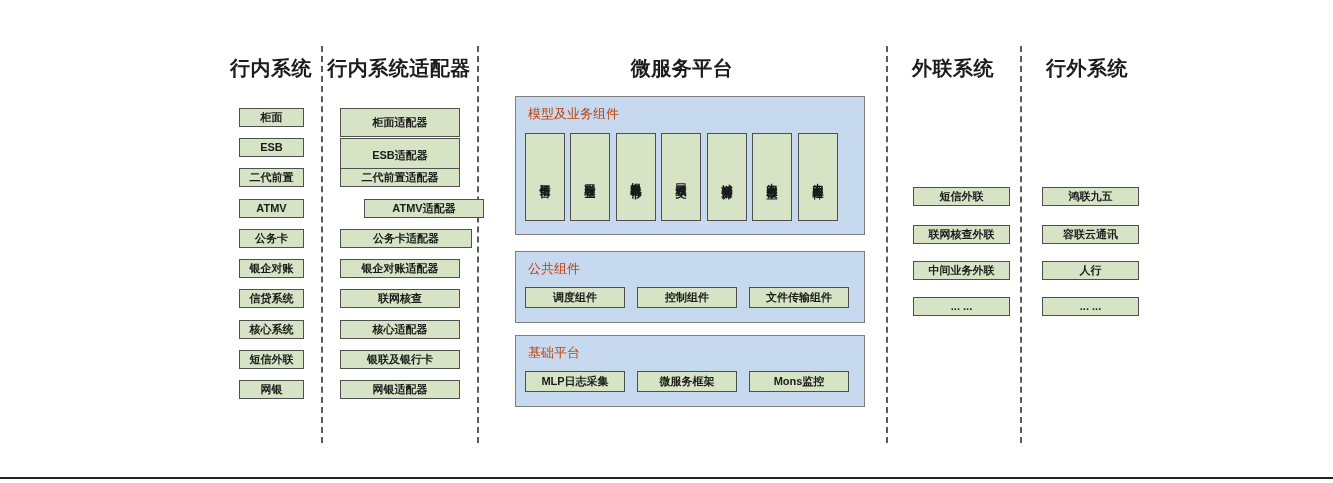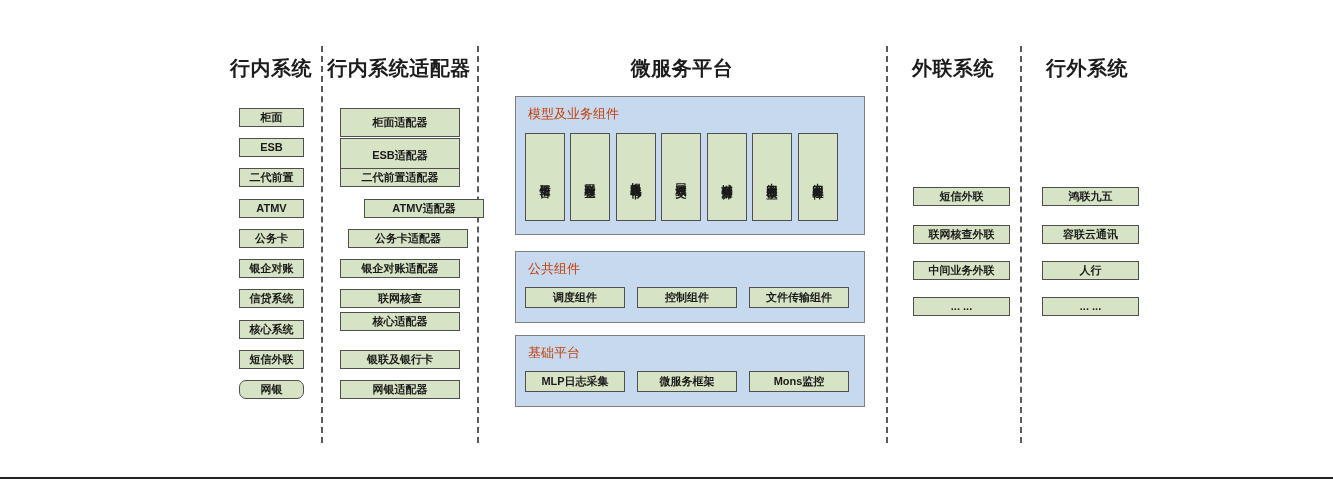--- a/index.html
+++ b/index.html
@@ -108,30 +108,30 @@
 
   <div class="gbox" style="left:239px; top:108px; width:65px; height:19px;">柜面</div>
   <div class="gbox" style="left:239px; top:138px; width:65px; height:19px;">ESB</div>
   <div class="gbox" style="left:239px; top:168px; width:65px; height:19px;">二代前置</div>
   <div class="gbox" style="left:239px; top:199px; width:65px; height:19px;">ATMV</div>
   <div class="gbox" style="left:239px; top:229px; width:65px; height:19px;">公务卡</div>
   <div class="gbox" style="left:239px; top:259px; width:65px; height:19px;">银企对账</div>
   <div class="gbox" style="left:239px; top:289px; width:65px; height:19px;">信贷系统</div>
   <div class="gbox" style="left:239px; top:320px; width:65px; height:19px;">核心系统</div>
   <div class="gbox" style="left:239px; top:350px; width:65px; height:19px;">短信外联</div>
-  <div class="gbox" style="left:239px; top:380px; width:65px; height:19px;border-radius:7px;">网银</div>
+  <div class="gbox" style="left:239px; top:380px; width:65px; height:19px;">网银</div>
 
   <div class="gbox" style="left:340px; top:108px; width:120px; height:29px;">柜面适配器</div>
   <div class="gbox" style="left:340px; top:138px; width:120px; height:34px;">ESB适配器</div>
   <div class="gbox" style="left:340px; top:168px; width:120px; height:19px;text-align:right;">二代前置适配器</div>
   <div class="gbox" style="left:340px; top:199px; width:120px; height:19px;margin-left:24px;">ATMV适配器</div>
-  <div class="gbox" style="left:340px; top:229px; width:120px; height:19px;margin-left:8px;">公务卡适配器</div>
+  <div class="gbox" style="left:340px; top:229px; width:132px; height:19px;">公务卡适配器</div>
   <div class="gbox" style="left:340px; top:259px; width:120px; height:19px;">银企对账适配器</div>
   <div class="gbox" style="left:340px; top:289px; width:120px; height:19px;">联网核查</div>
-  <div class="gbox" style="left:340px; top:312px; width:120px; height:19px;">核心适配器</div>
+  <div class="gbox" style="left:340px; top:320px; width:120px; height:19px;">核心适配器</div>
   <div class="gbox" style="left:340px; top:350px; width:120px; height:19px;">银联及银行卡</div>
   <div class="gbox" style="left:340px; top:380px; width:120px; height:19px;">网银适配器</div>
 
   <div class="panel" style="left:515px; top:96px; width:350px; height:139px;">
     <div class="panel-label">模型及业务组件</div>
   </div>
   <div class="gbox vert" style="left:525px; top:133px; width:40px; height:88px;">短信平台</div>
   <div class="gbox vert" style="left:570px; top:133px; width:40px; height:88px;">联网核查</div>
   <div class="gbox vert" style="left:616px; top:133px; width:40px; height:88px;">银联及银行卡</div>
   <div class="gbox vert" style="left:661px; top:133px; width:40px; height:88px;">同城票交</div>

